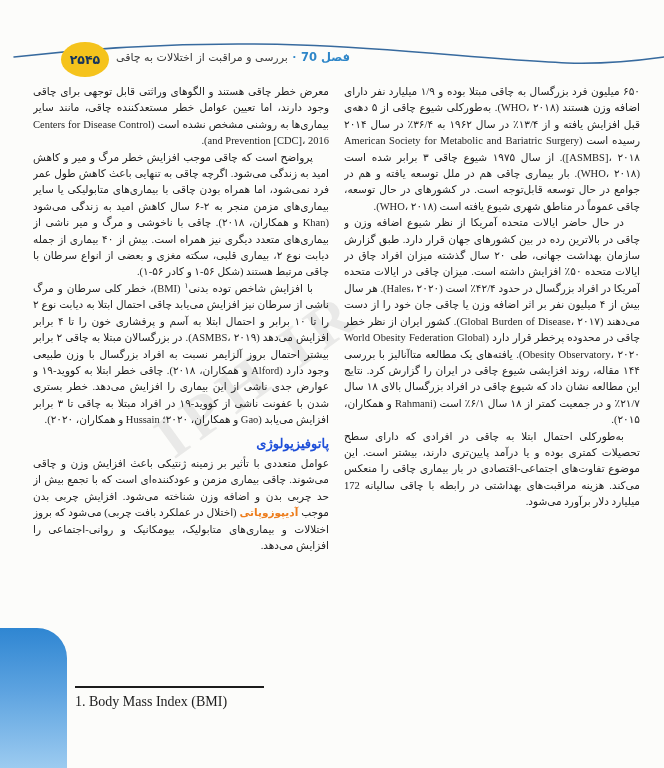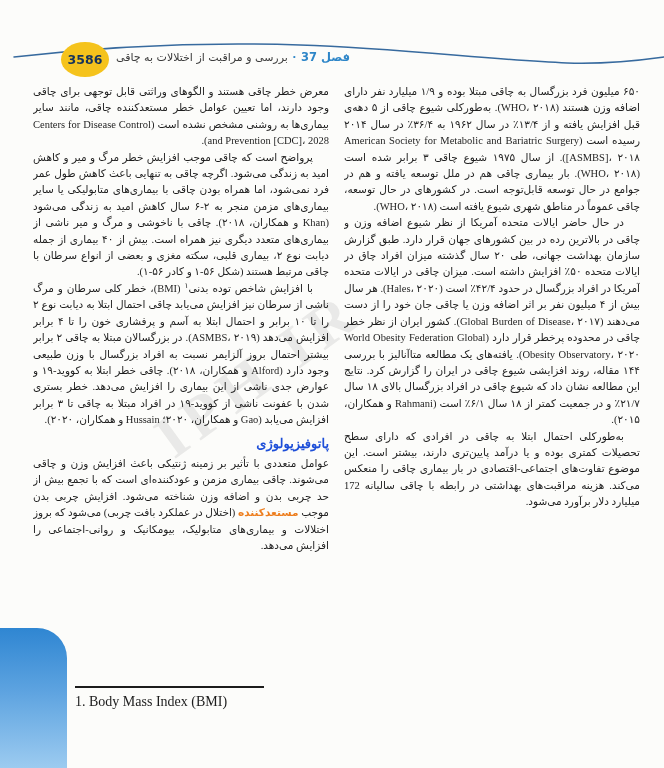--- a/index.html
+++ b/index.html
@@ -89,45 +89,45 @@
 </head>
 <body>
 
 <div class="page">
 
   <svg class="header-wave" width="664" height="80" viewBox="0 0 664 80" aria-hidden="true">
     <path d="M 14 57 C 110 46, 210 42, 300 45 C 400 48, 490 60, 567 63 C 612 64.5, 646 59.5, 664 57" fill="none" stroke="#376a9e" stroke-width="1.5" stroke-linecap="round"></path>
   </svg>
 
   <div class="page-badge">
-    <span>3586</span>
+    <span>۲۵۴۵</span>
   </div>
 
   <div class="header-text">
-    <span class="chapter-label">فصل 37</span>
+    <span class="chapter-label">فصل 70</span>
     <span class="header-dot">•</span>
     <span class="chapter-title">بررسی و مراقبت از اختلالات به چاقی</span>
   </div>
 
   <div class="watermark">IPH IR</div>
 
   <div class="columns">
 
     <div class="col col-right">
       <p>۶۵۰ میلیون فرد بزرگسال به چاقی مبتلا بوده و ۱/۹ میلیارد نفر دارای اضافه وزن هستند (WHO، ۲۰۱۸). به‌طورکلی شیوع چاقی از ۵ دهه‌ی قبل افزایش یافته و از ۱۳/۴٪ در سال ۱۹۶۲ به ۳۶/۴٪ در سال ۲۰۱۴ رسیده است (American Society for Metabolic and Bariatric Surgery [ASMBS]، ۲۰۱۸). از سال ۱۹۷۵ شیوع چاقی ۳ برابر شده است (WHO، ۲۰۱۸). بار بیماری چاقی هم در ملل توسعه یافته و هم در جوامع در حال توسعه قابل‌توجه است. در کشورهای در حال توسعه، چاقی عموماً در مناطق شهری شیوع یافته است (WHO، ۲۰۱۸).</p>
       <p class="indent">در حال حاضر ایالات متحده آمریکا از نظر شیوع اضافه وزن و چاقی در بالاترین رده در بین کشورهای جهان قرار دارد. طبق گزارش سازمان بهداشت جهانی، طی ۲۰ سال گذشته میزان افراد چاق در ایالات متحده ۵۰٪ افزایش داشته است. میزان چاقی در ایالات متحده آمریکا در افراد بزرگسال در حدود ۴۲/۴٪ است (Hales، ۲۰۲۰). هر سال بیش از ۴ میلیون نفر بر اثر اضافه وزن یا چاقی جان خود را از دست می‌دهند (Global Burden of Disease، ۲۰۱۷). کشور ایران از نظر خطر چاقی در محدوده پرخطر قرار دارد (World Obesity Federation Global Obesity Observatory، ۲۰۲۰). یافته‌های یک مطالعه متاآنالیز با بررسی ۱۴۴ مقاله، روند افزایشی شیوع چاقی در ایران را گزارش کرد. نتایج این مطالعه نشان داد که شیوع چاقی در افراد بزرگسال بالای ۱۸ سال ۲۱/۷٪ و در جمعیت کمتر از ۱۸ سال ۶/۱٪ است (Rahmani و همکاران، ۲۰۱۵).</p>
       <p class="indent">به‌طورکلی احتمال ابتلا به چاقی در افرادی که دارای سطح تحصیلات کمتری بوده و یا درآمد پایین‌تری دارند، بیشتر است. این موضوع تفاوت‌های اجتماعی-اقتصادی در بار بیماری چاقی را منعکس می‌کند. هزینه مراقبت‌های بهداشتی در رابطه با چاقی سالیانه 172 میلیارد دلار برآورد می‌شود.</p>
     </div>
 
     <div class="col col-left">
-      <p>معرض خطر چاقی هستند و الگوهای وراثتی قابل توجهی برای چاقی وجود دارند، اما تعیین عوامل خطر مستعدکننده چاقی، مانند سایر بیماری‌ها به روشنی مشخص نشده است (Centers for Disease Control and Prevention [CDC]، 2028).</p>
+      <p>معرض خطر چاقی هستند و الگوهای وراثتی قابل توجهی برای چاقی وجود دارند، اما تعیین عوامل خطر مستعدکننده چاقی، مانند سایر بیماری‌ها به روشنی مشخص نشده است (Centers for Disease Control and Prevention [CDC]، 2016).</p>
       <p class="indent">پرواضح است که چاقی موجب افزایش خطر مرگ و میر و کاهش امید به زندگی می‌شود. اگرچه چاقی به تنهایی باعث کاهش طول عمر فرد نمی‌شود، اما همراه بودن چاقی با بیماری‌های متابولیکی یا سایر بیماری‌های مزمن منجر به ۲-۶ سال کاهش امید به زندگی می‌شود (Khan و همکاران، ۲۰۱۸). چاقی با ناخوشی و مرگ و میر ناشی از بیماری‌های متعدد دیگری نیز همراه است. بیش از ۴۰ بیماری از جمله دیابت نوع ۲، بیماری قلبی، سکته مغزی و بعضی از انواع سرطان با چاقی مرتبط هستند (شکل ۵۶-۱ و کادر ۵۶-۱).</p>
       <p class="indent"><span>با افزایش شاخص توده بدنی</span><sup class="fn">۱</sup><span> (BMI)، خطر کلی سرطان و مرگ ناشی از سرطان نیز افزایش می‌یابد چاقی احتمال ابتلا به دیابت نوع ۲ را تا ۱۰ برابر و احتمال ابتلا به آسم و پرفشاری خون را تا ۴ برابر افزایش می‌دهد (ASMBS، ۲۰۱۹). در بزرگسالان مبتلا به چاقی ۲ برابر بیشتر احتمال بروز آلزایمر نسبت به افراد بزرگسال با وزن طبیعی وجود دارد (Alford و همکاران، ۲۰۱۸). چاقی خطر ابتلا به کووید-۱۹ و عوارض جدی ناشی از این بیماری را افزایش می‌دهد. خطر بستری شدن با عفونت ناشی از کووید-۱۹ در افراد مبتلا به چاقی تا ۳ برابر افزایش می‌یابد (Gao و همکاران، ۲۰۲۰؛ Hussain و همکاران، ۲۰۲۰).</span></p>
       <h3 class="section-heading">پاتوفیزیولوژی</h3>
-      <p><span>عوامل متعددی با تأثیر بر زمینه ژنتیکی باعث افزایش وزن و چاقی می‌شوند. چاقی بیماری مزمن و عودکننده‌ای است که با تجمع بیش از حد چربی بدن و اضافه وزن شناخته می‌شود. افزایش چربی بدن موجب </span><span class="hl">مستعدکننده</span><span> (اختلال در عملکرد بافت چربی) می‌شود که بروز اختلالات و بیماری‌های متابولیک، بیومکانیک و روانی-اجتماعی را افزایش می‌دهد.</span></p>
+      <p><span>عوامل متعددی با تأثیر بر زمینه ژنتیکی باعث افزایش وزن و چاقی می‌شوند. چاقی بیماری مزمن و عودکننده‌ای است که با تجمع بیش از حد چربی بدن و اضافه وزن شناخته می‌شود. افزایش چربی بدن موجب </span><span class="hl">آدیپوزوپاتی</span><span> (اختلال در عملکرد بافت چربی) می‌شود که بروز اختلالات و بیماری‌های متابولیک، بیومکانیک و روانی-اجتماعی را افزایش می‌دهد.</span></p>
     </div>
 
   </div>
 
   <div class="footnote-rule"></div>
   <div class="footnote-text">1. Body Mass Index (BMI)</div>
 
   <div class="corner-tab"></div>
 
 </div>

